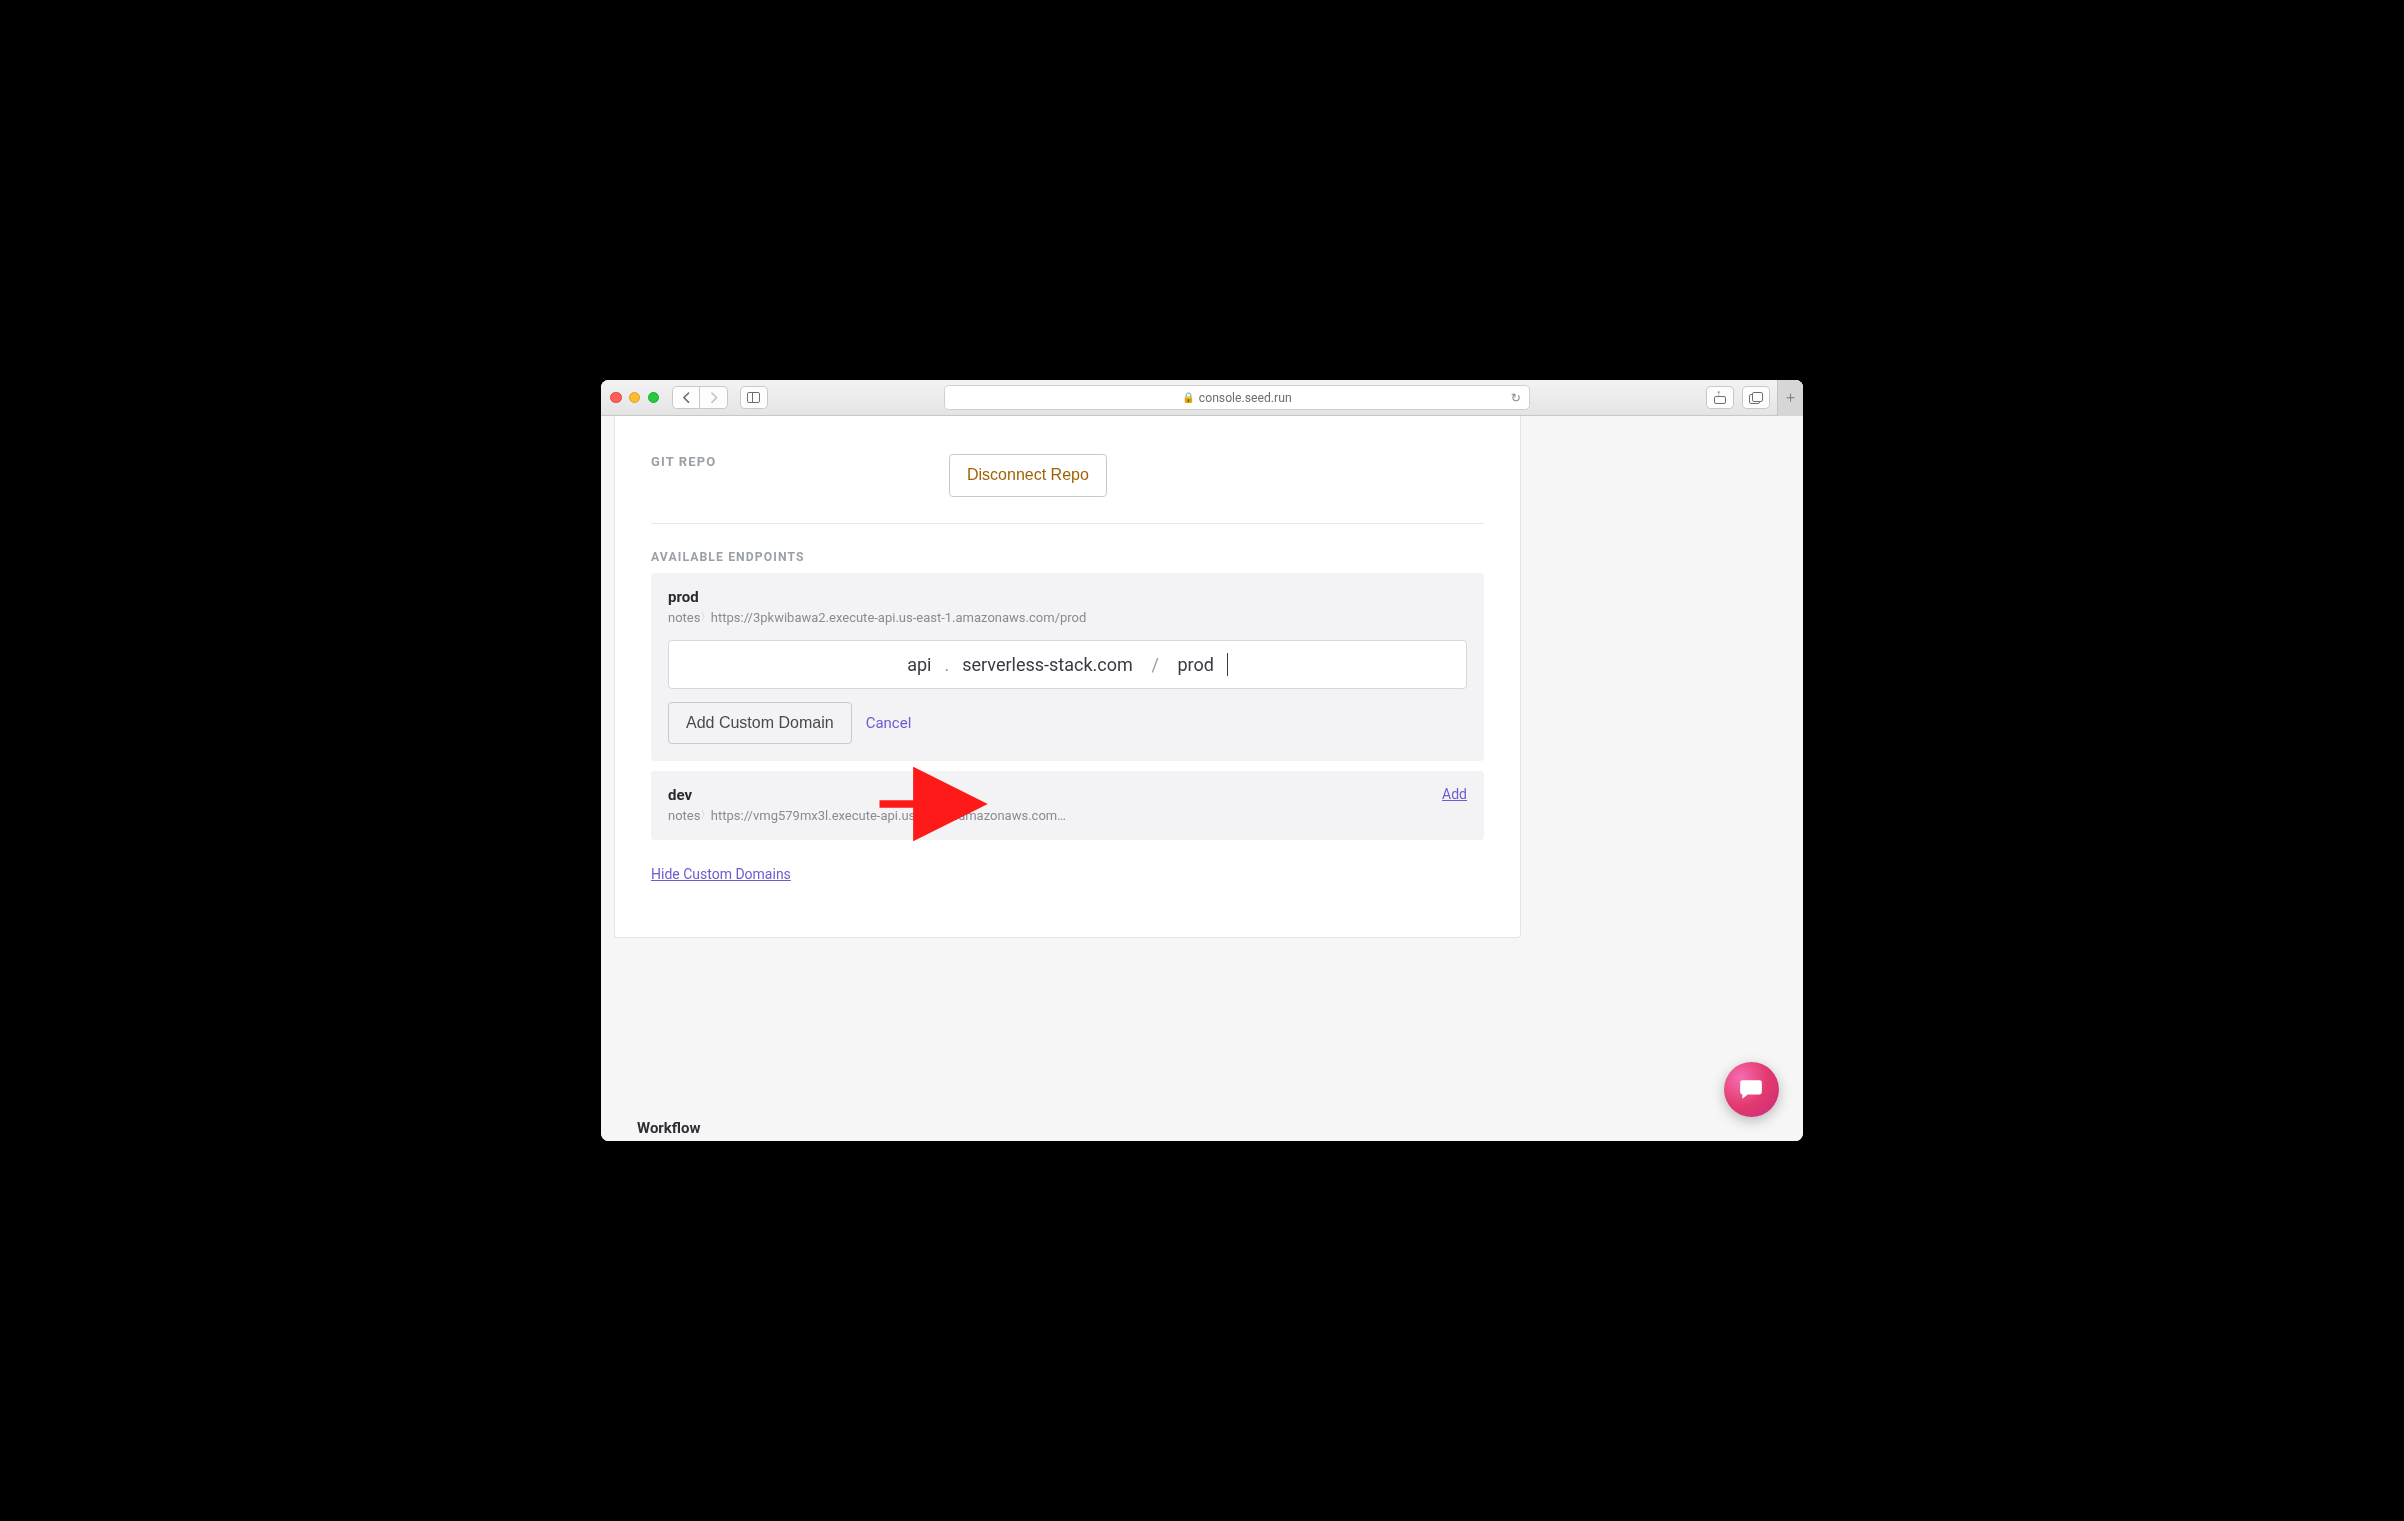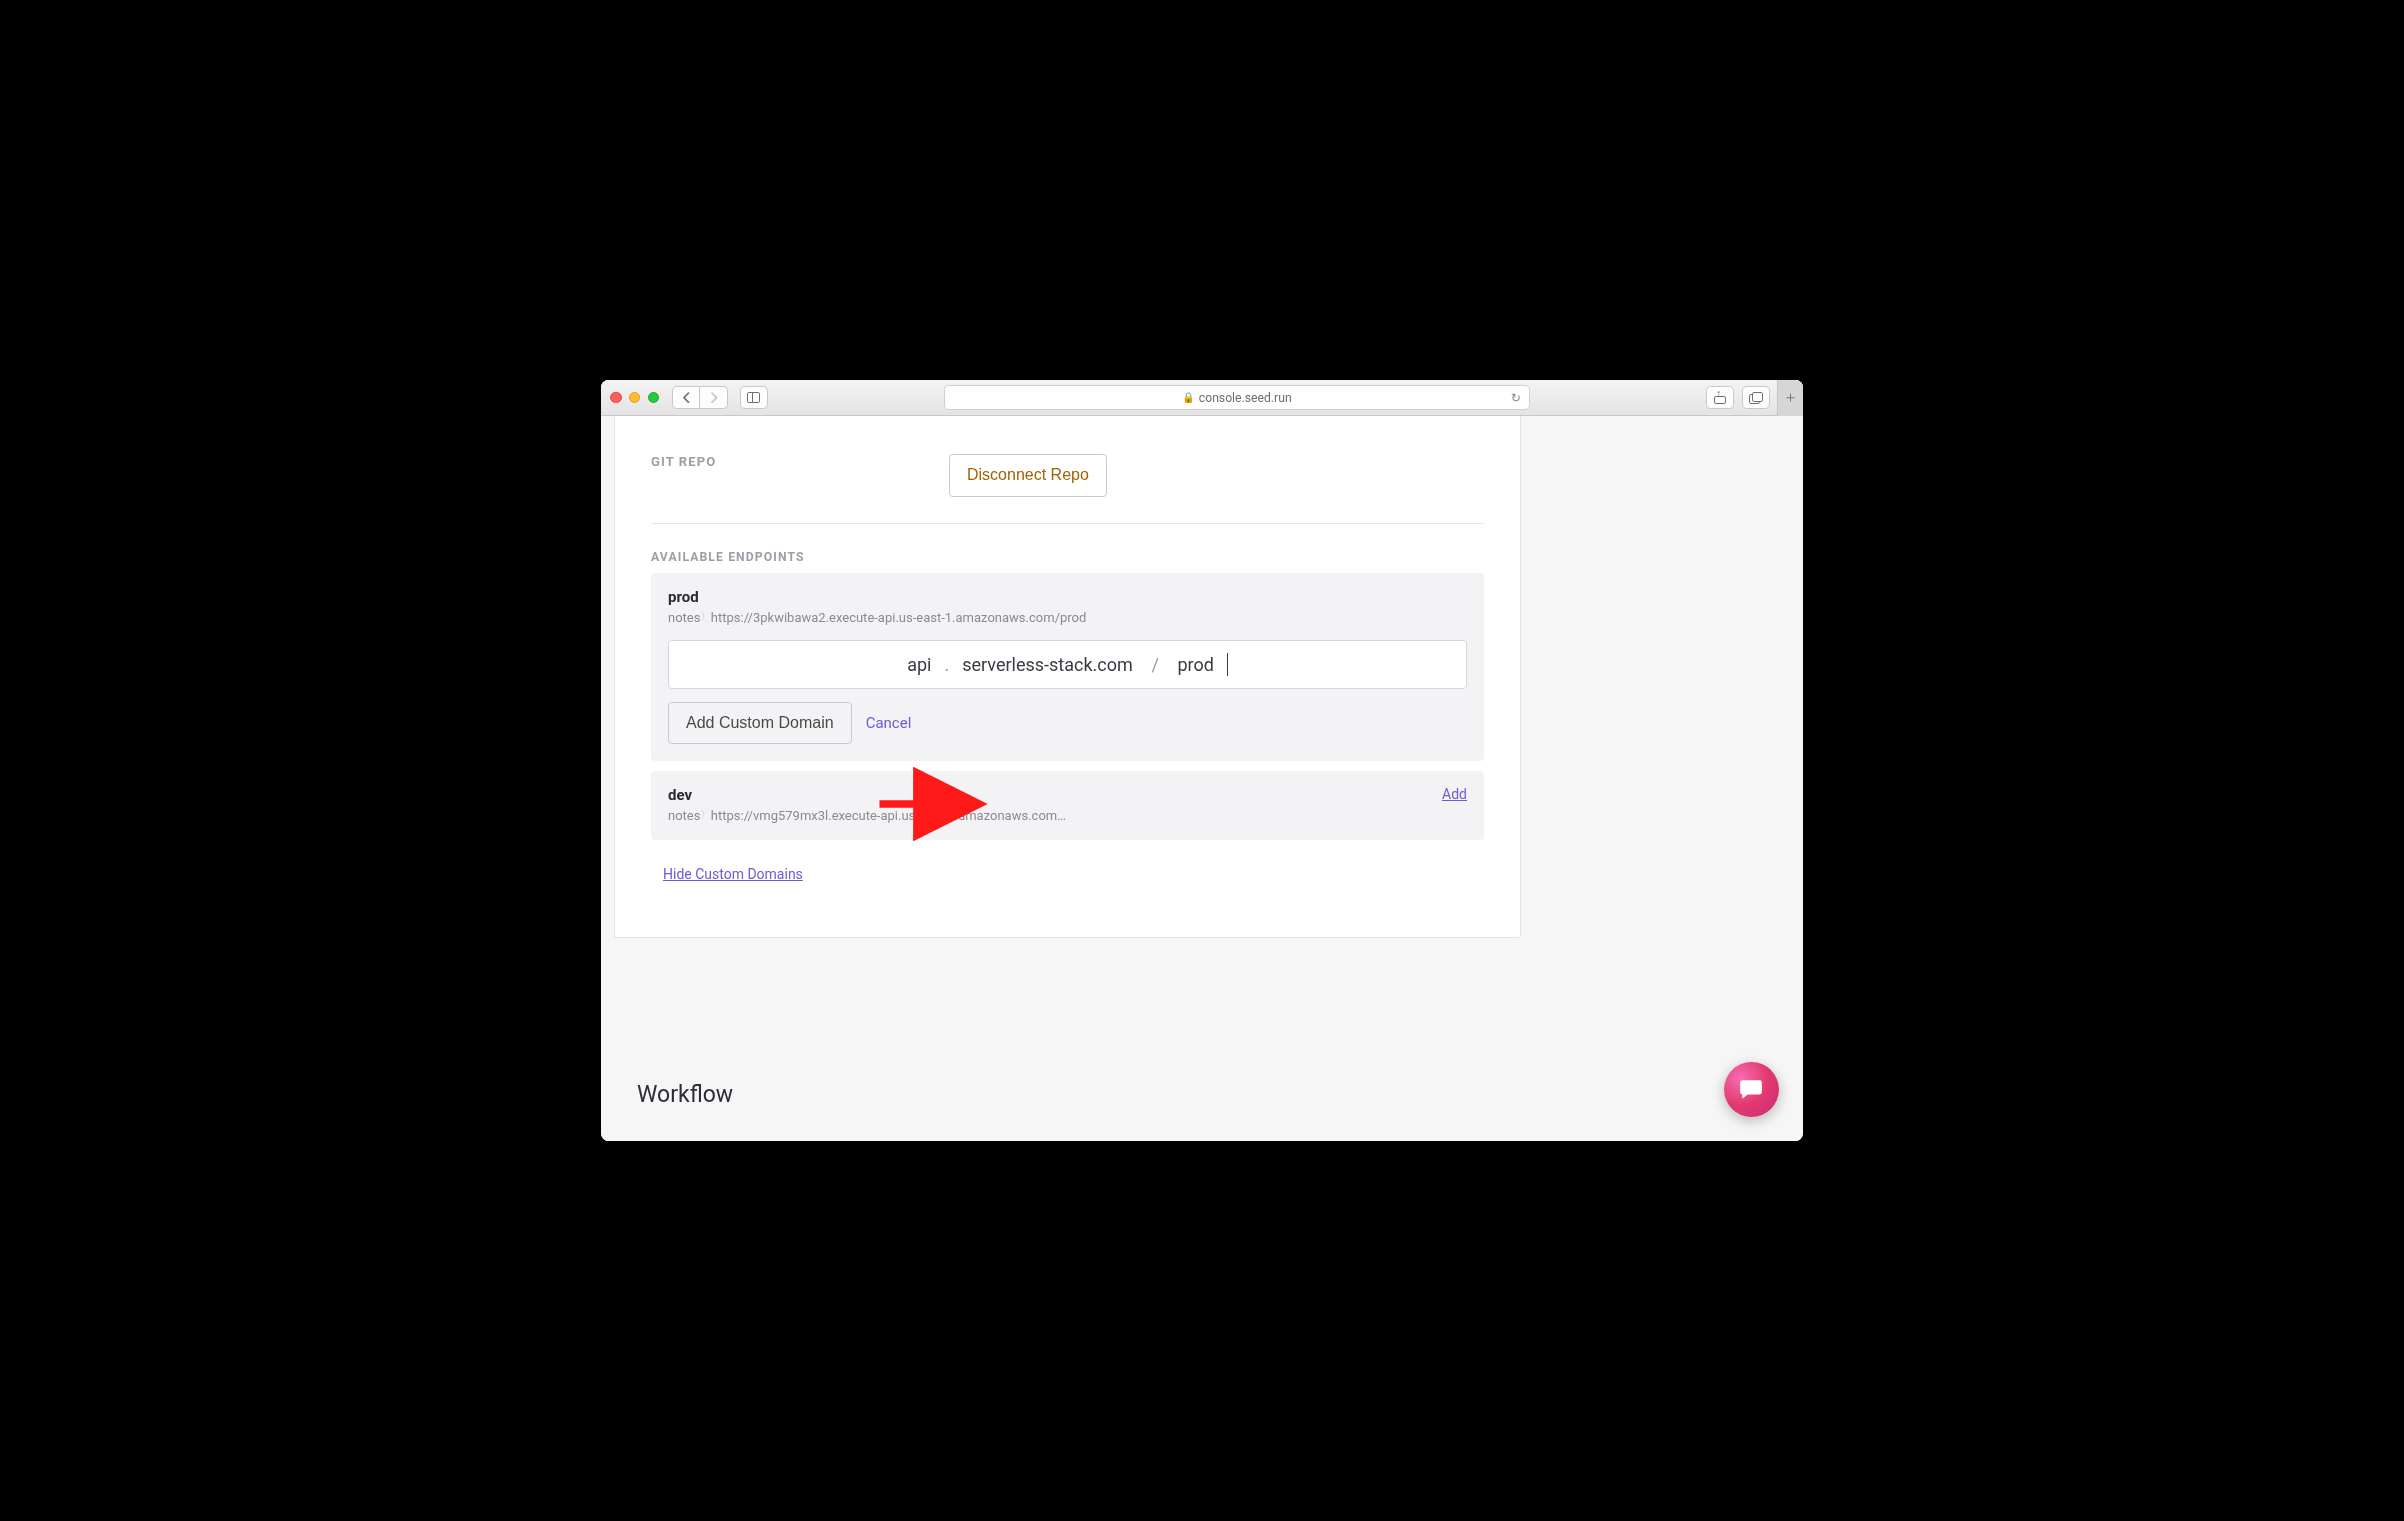--- a/index.html
+++ b/index.html
@@ -221,29 +221,28 @@
     padding: 11.3px 17px;
     border-radius: 3.8px;
     cursor: pointer;
   }
 
   .hide-link {
     margin-top: 17px;
     display: inline-block;
     color: #6d5bd0;
     font-size: 14px;
-    margin-left: 12px;
   }
 
   .workflow-heading {
     position: absolute;
     left: 36px;
-    bottom: 33px;
-    font-size: 23px;
-    font-weight: 400;
+    bottom: 4px;
+    font-size: 15px;
+    font-weight: 700;
     color: #2e2e36;
   }
 
   
   .chat-fab {
     position: absolute;
     right: 24.5px; bottom: 24.5px;
     width: 55px; height: 55px; border-radius: 50%;
     background: radial-gradient(circle at 30% 30%, #f66db2, #e23a6e, #c82a80);
     box-shadow: 0 3.8px 13px rgba(0,0,0,.25);

